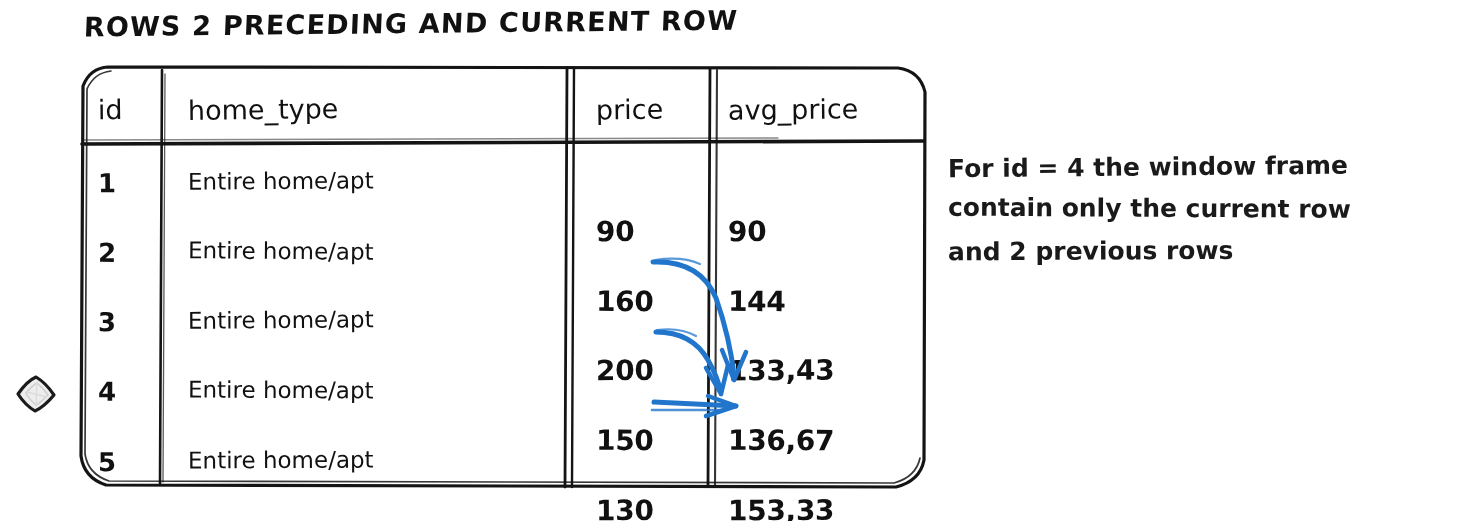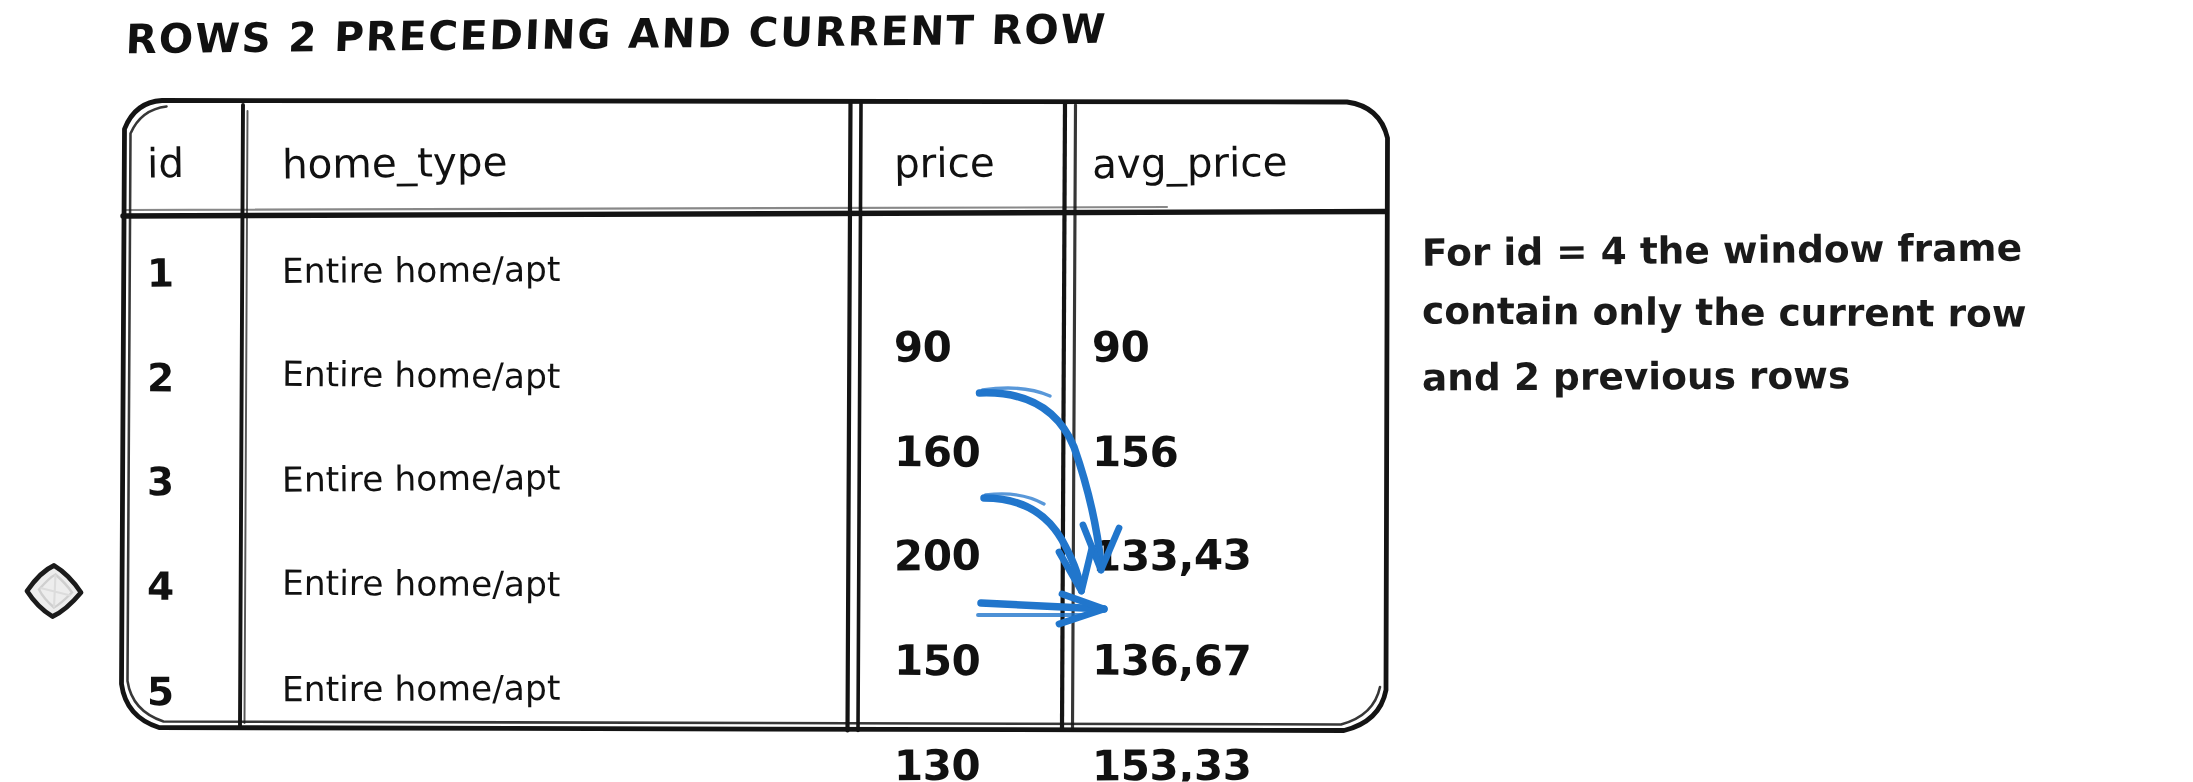--- a/index.html
+++ b/index.html
@@ -175,21 +175,21 @@
   <div class="cell hdr c-avg r-hdr">avg_price</div>
 
   <div class="cell val-id   c-id r-1 jit1">1</div>
   <div class="cell val-type c-type r-1 jit1">Entire home/apt</div>
   <div class="cell val-num  c-price r-1 jit1">90</div>
   <div class="cell val-num  c-avg r-1 jit1">90</div>
 
   <div class="cell val-id   c-id r-2 jit2">2</div>
   <div class="cell val-type c-type r-2 jit2">Entire home/apt</div>
   <div class="cell val-num  c-price r-2 jit2">160</div>
-  <div class="cell val-num  c-avg r-2 jit2">156</div>
+  <div class="cell val-num  c-avg r-2 jit2">144</div>
 
   <div class="cell val-id   c-id r-3 jit3">3</div>
   <div class="cell val-type c-type r-3 jit3">Entire home/apt</div>
   <div class="cell val-num  c-price r-3 jit3">200</div>
   <div class="cell val-num  c-avg r-3 jit3">133,43</div>
 
   <div class="cell val-id   c-id r-4 jit4">4</div>
   <div class="cell val-type c-type r-4 jit4">Entire home/apt</div>
   <div class="cell val-num  c-price r-4 jit4">150</div>
   <div class="cell val-num  c-avg r-4 jit4">136,67</div>

